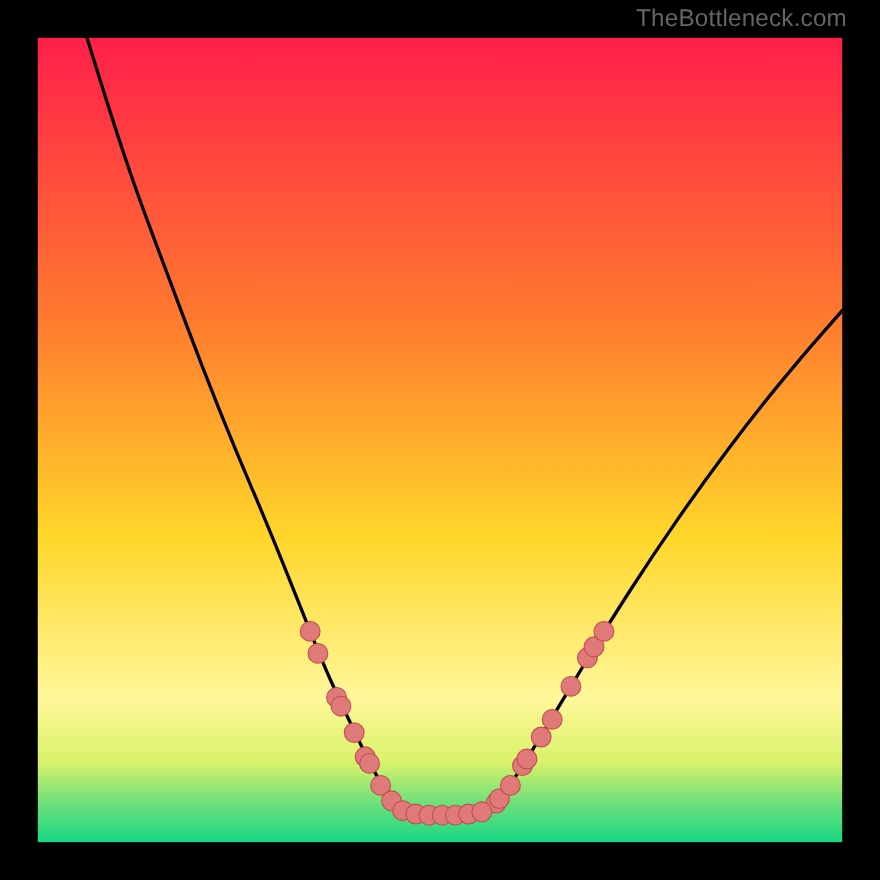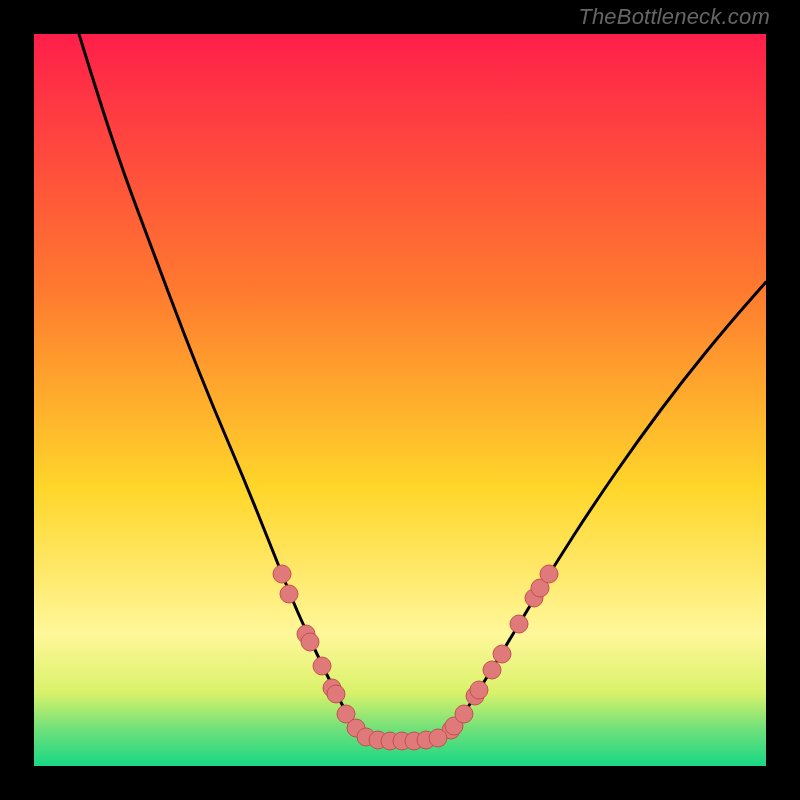--- a/index.html
+++ b/index.html
@@ -10,21 +10,20 @@
     background: #000;
     overflow: hidden;
   }
   .outer {
     position: absolute;
     top: 0;
     left: 0;
     width: 800px;
     height: 800px;
     background: #000;
-    font-style: italic;
   }
   .plot-area {
     position: absolute;
     top: 34px;
     left: 34px;
     width: 732px;
     height: 732px;
     overflow: hidden;
   }
   .watermark {

